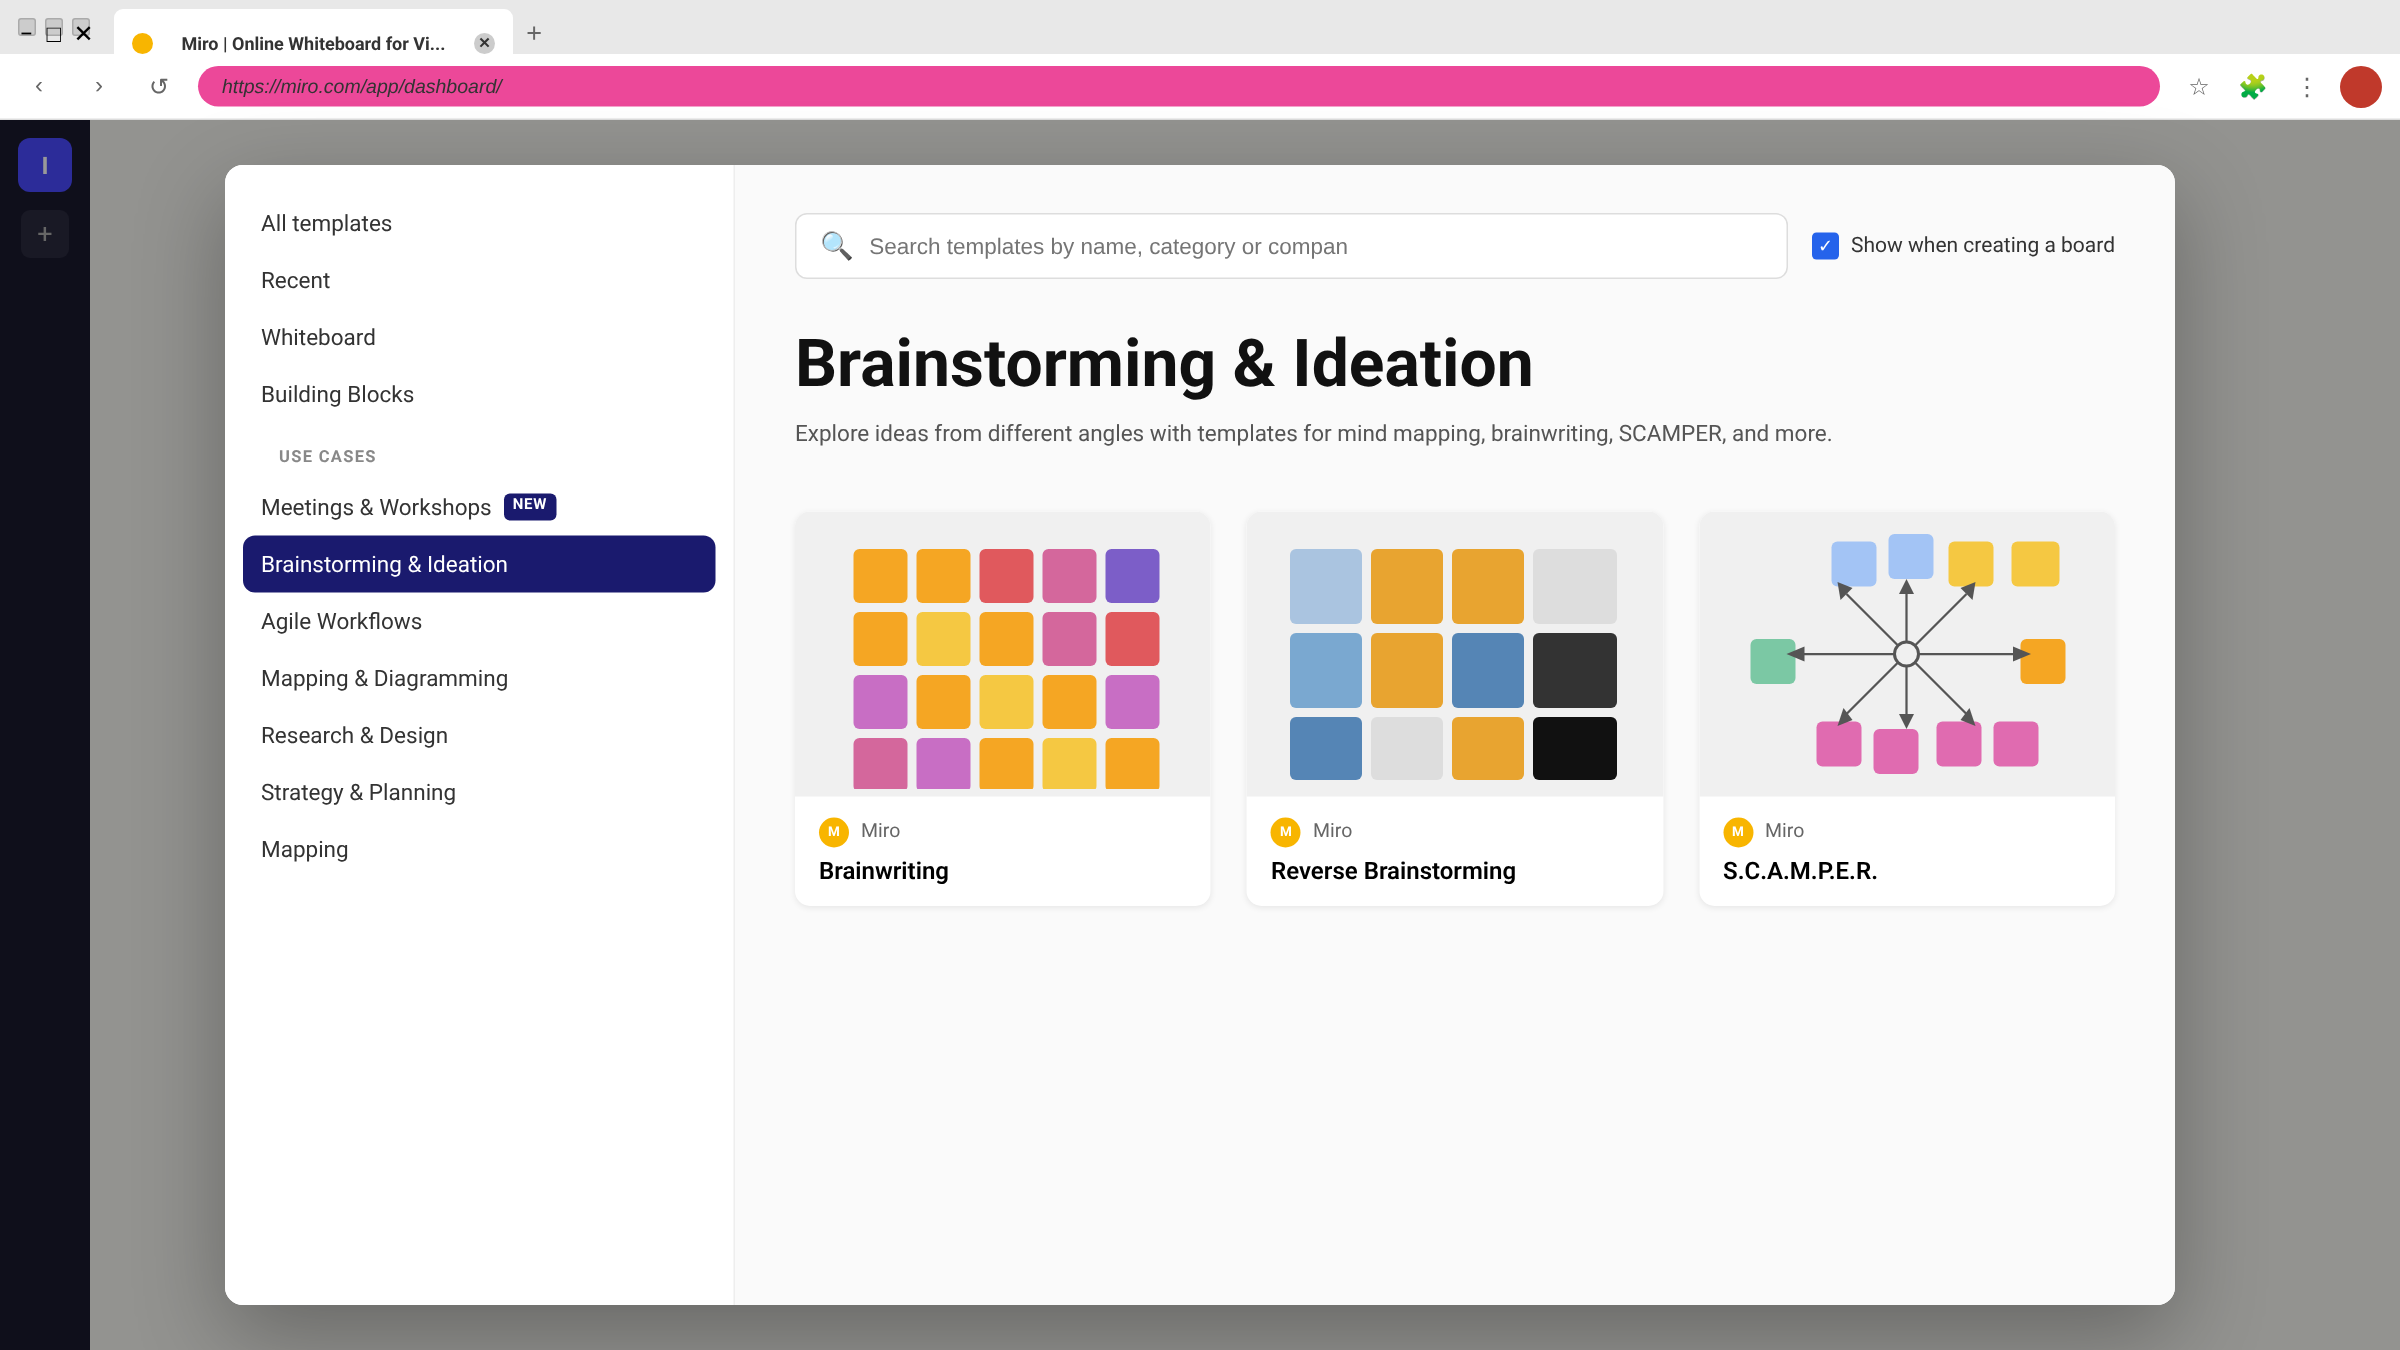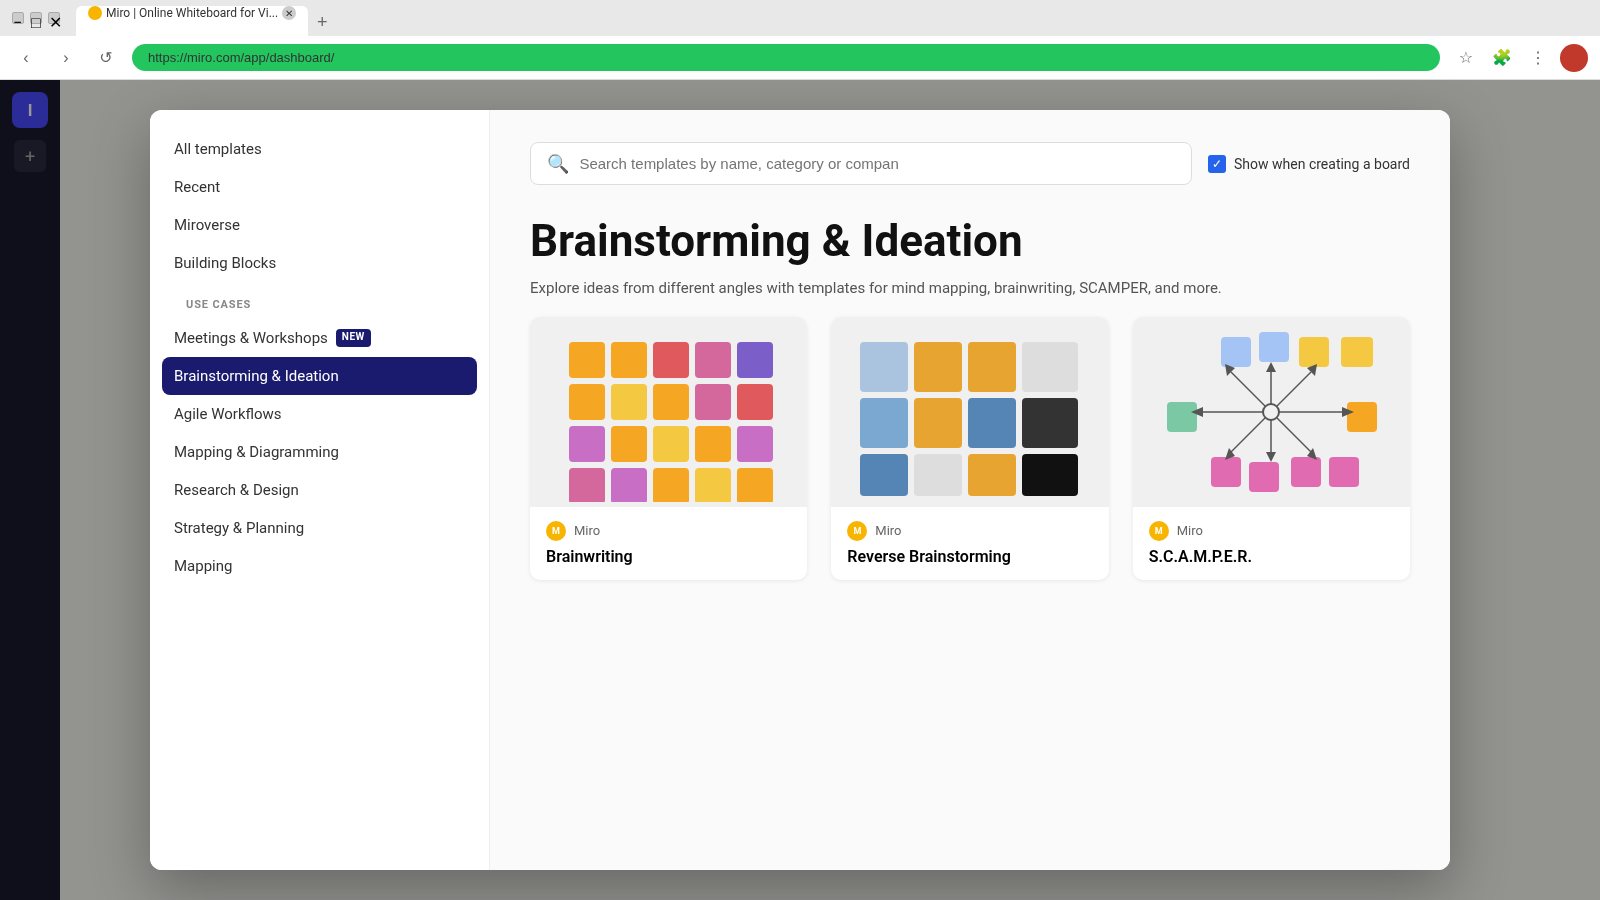--- a/index.html
+++ b/index.html
@@ -38,28 +38,29 @@
       cursor: pointer;
     }
     .tab-bar {
       display: flex;
       align-items: flex-end;
       padding: 0 8px;
       height: 36px;
     }
     .tab {
       display: flex;
-      align-items: flex-start;
+      align-items: flex-end;
       background: white;
       border-radius: 6px 6px 0 0;
       padding: 0 12px;
       height: 30px;
-      gap: 4px;
+      gap: 19px;
       font-size: 12px;
       color: #333;
+      font-weight: bold;
     }
     .tab-favicon {
       width: 14px; height: 14px;
       background: #f8b500;
       border-radius: 50%;
     }
     .tab-close {
       width: 14px; height: 14px;
       background: #ccc;
       border-radius: 50%;
@@ -88,27 +89,28 @@
       width: 28px; height: 28px;
       background: none;
       border: none;
       color: #666;
       font-size: 16px;
       cursor: pointer;
       display: flex; align-items: center; justify-content: center;
     }
     .address-input {
       flex: 1;
-      background: #22c55e;
+      background: #ec4899;
       border: none;
       border-radius: 20px;
       padding: 6px 16px;
       font-size: 13px;
       color: #333;
       outline: none;
+      font-style: italic;
     }
     .browser-icons {
       display: flex; align-items: center; gap: 8px;
     }
     .browser-icon-btn {
       width: 28px; height: 28px;
       background: none;
       border: none;
       color: #666;
       cursor: pointer;
@@ -287,21 +289,21 @@
     .page-title {
       font-size: 44px;
       font-weight: 700;
       color: #111;
       margin-bottom: 12px;
       line-height: 1.1;
     }
     .page-description {
       font-size: 15px;
       color: #555;
-      margin-bottom: 17px;
+      margin-bottom: 40px;
       line-height: 1.5;
       max-width: 820px;
     }
 
     
     .template-grid {
       display: grid;
       grid-template-columns: repeat(3, 1fr);
       gap: 24px;
     }
@@ -393,21 +395,21 @@
 
     <div class="modal-sidebar">
 
       <div class="sidebar-nav-item">
         <span>All templates</span>
       </div>
       <div class="sidebar-nav-item">
         <span>Recent</span>
       </div>
       <div class="sidebar-nav-item">
-        <span>Miroverse</span>
+        <span>Whiteboard</span>
       </div>
       <div class="sidebar-nav-item">
         <span>Building Blocks</span>
       </div>
 
       <div class="sidebar-section-label">USE CASES</div>
 
       <div class="sidebar-nav-item">
         <span>Meetings &amp; Workshops</span>
         <span class="new-badge">NEW</span>

